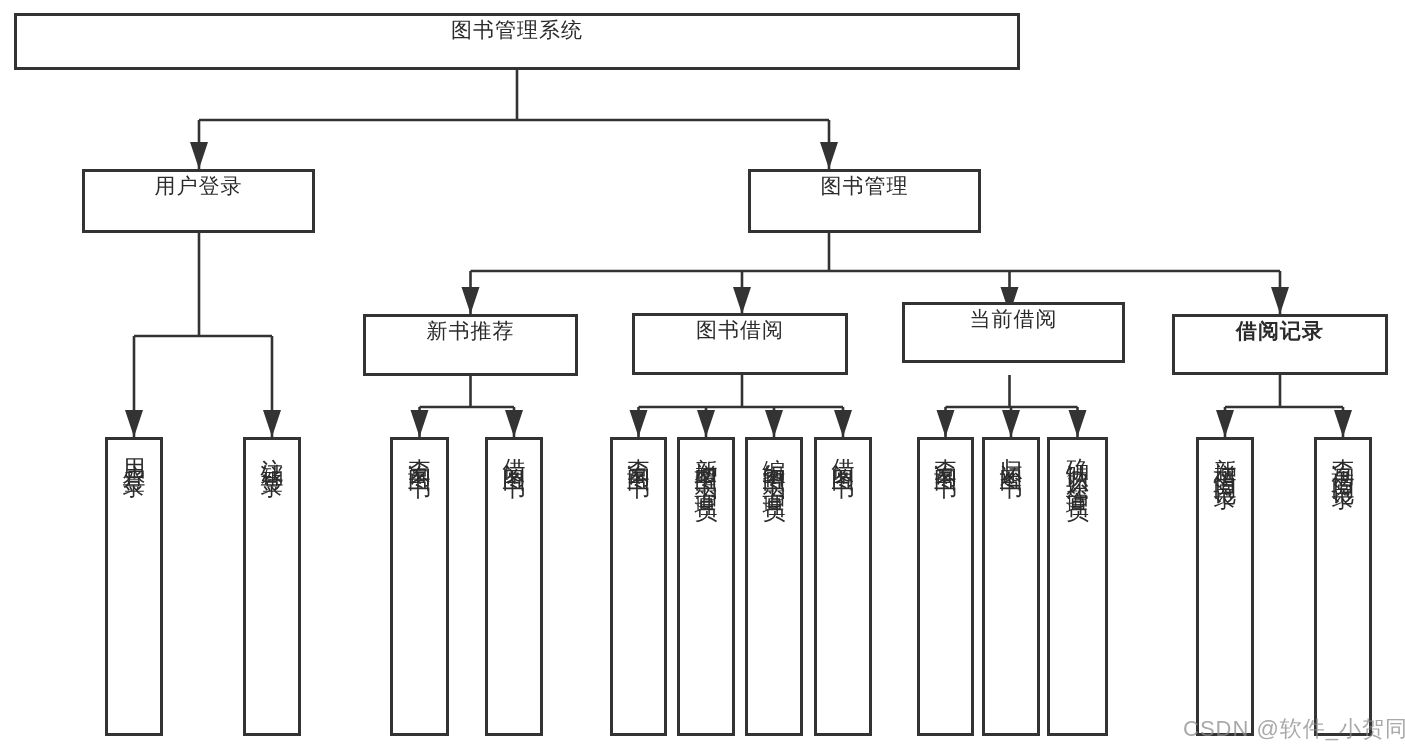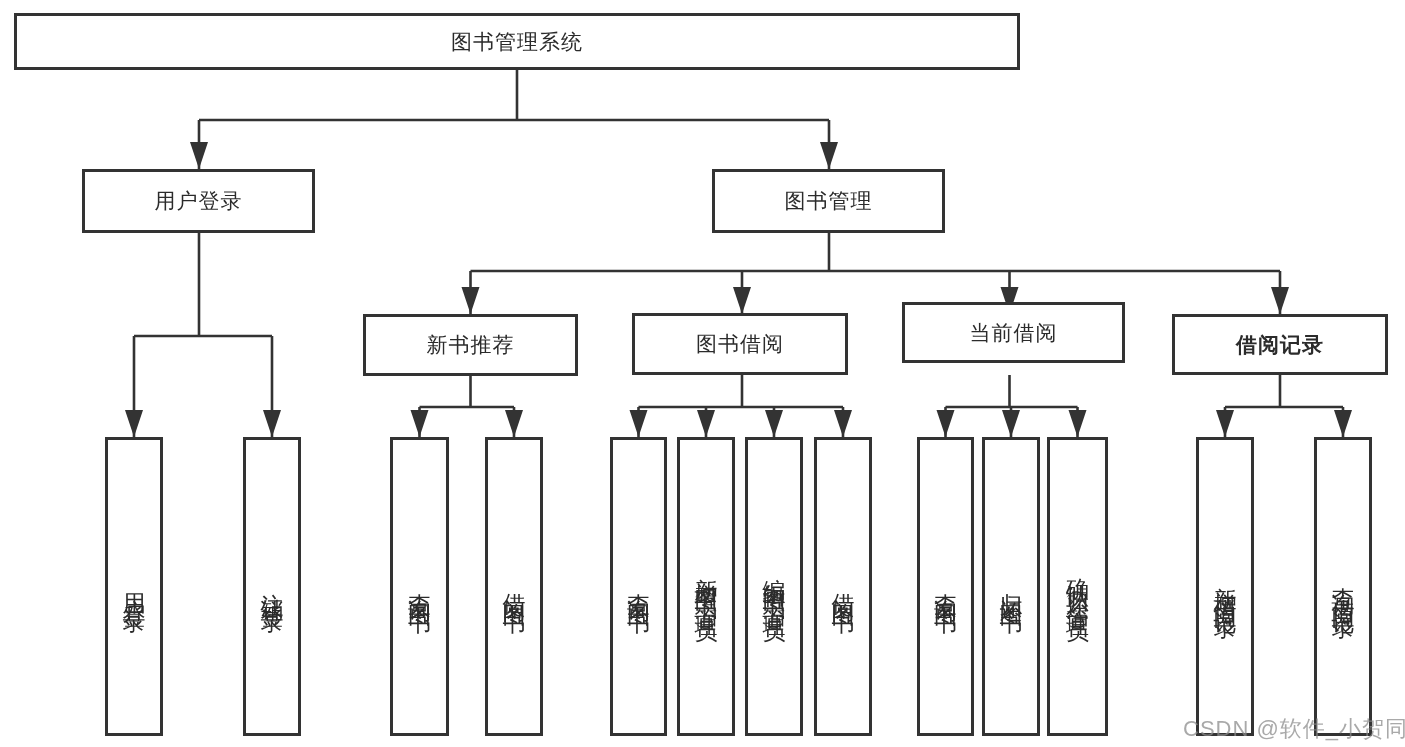--- a/index.html
+++ b/index.html
@@ -10,21 +10,21 @@
     overflow:hidden;
     font-family:"Liberation Sans","DejaVu Sans",sans-serif;
   }
   .connectors{position:absolute;left:0;top:0;z-index:1;}
   .node{
     position:absolute;
     box-sizing:border-box;
     background:#ffffff;
     border:3px solid #333333;
     display:flex;
-    align-items:center;
+    align-items:flex-start;
     justify-content:center;
     color:#2b2b2b;
     font-size:21px;
     letter-spacing:1px;
     z-index:2;
     white-space:nowrap;
   }
   .leaf{font-size:23px;}
   .vtext{
     writing-mode:vertical-rl;
@@ -38,21 +38,21 @@
     left:1183px;top:714px;
     z-index:3;
     font-size:22px;
     letter-spacing:1px;
     color:rgba(140,140,140,0.75);
     white-space:nowrap;
   }
   
   .n-root{left:14px;top:13px;width:1006px;height:57px;}
   .n-userlogin{left:82px;top:169px;width:233px;height:64px;}
-  .n-bookmgmt{left:712px;top:169px;width:233px;height:64px;}
+  .n-bookmgmt{left:748px;top:169px;width:233px;height:64px;}
   .n-newrec{left:363px;top:314px;width:215px;height:62px;}
   .n-borrow{left:632px;top:313px;width:216px;height:62px;}
   .n-current{left:902px;top:302px;width:223px;height:61px;}
   .n-records{left:1172px;top:314px;width:216px;height:61px;font-weight:bold;}
   .l1{left:105px;top:437px;width:58px;height:299px;}
   .l2{left:243px;top:437px;width:58px;height:299px;}
   .l3{left:390px;top:437px;width:59px;height:299px;}
   .l4{left:485px;top:437px;width:58px;height:299px;}
   .l5{left:610px;top:437px;width:57px;height:299px;}
   .l6{left:677px;top:437px;width:58px;height:299px;}

